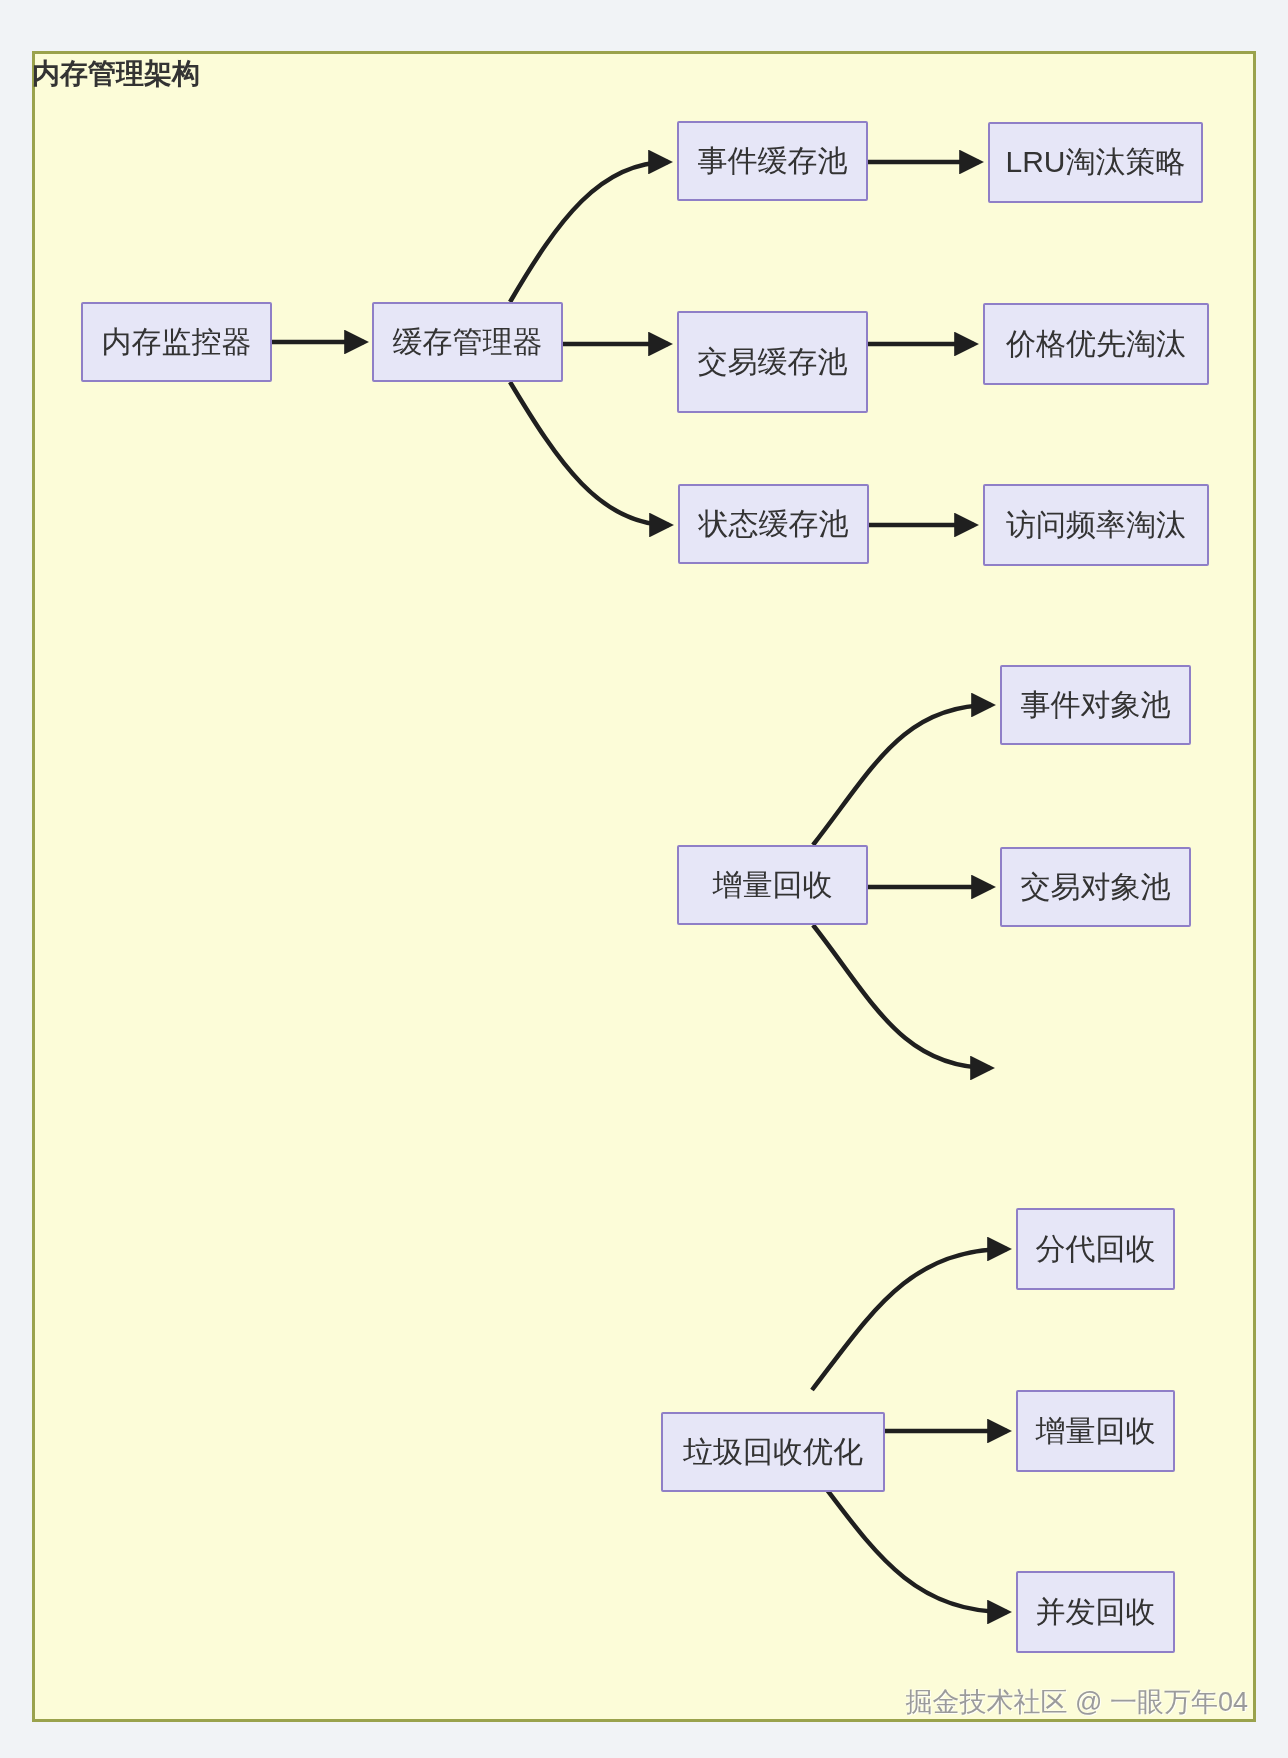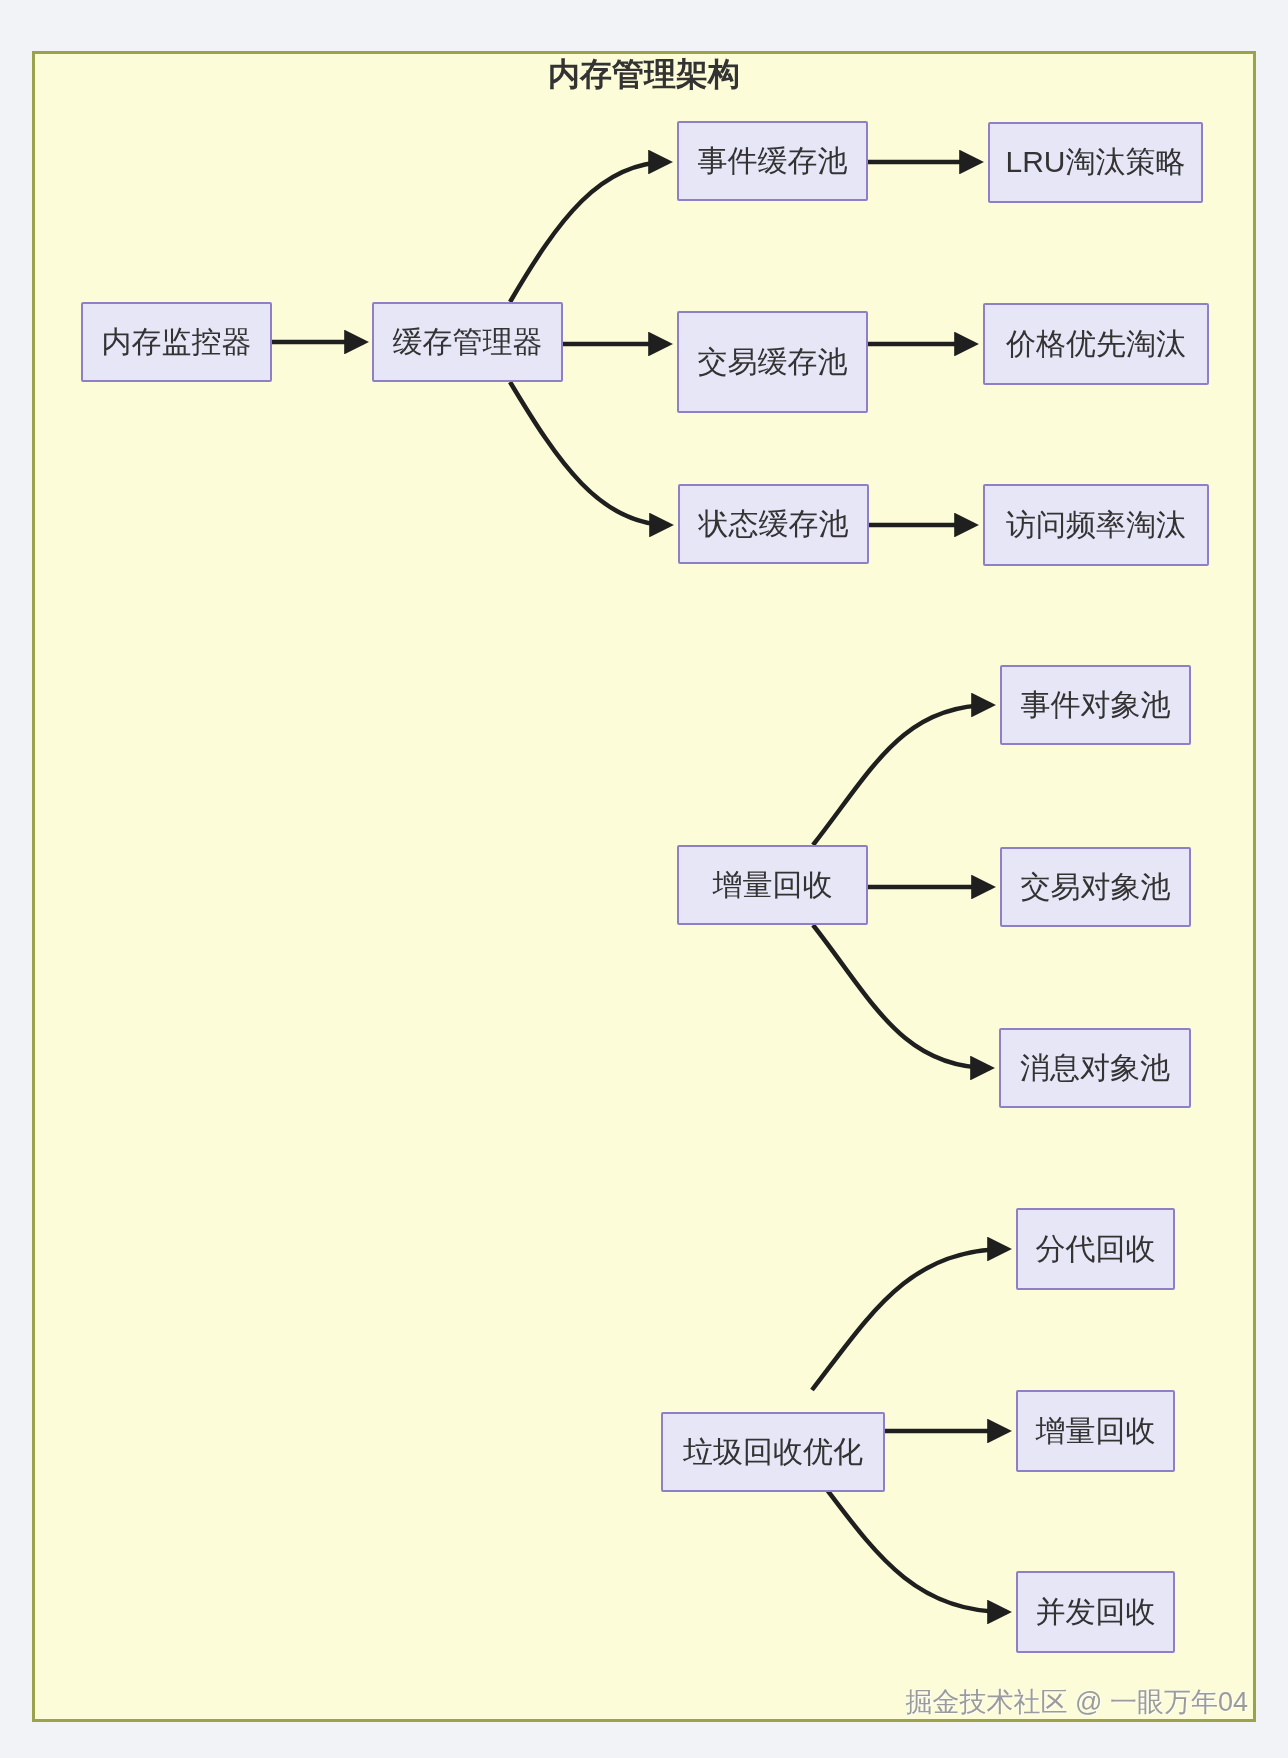--- a/index.html
+++ b/index.html
@@ -23,22 +23,22 @@
     height: 1671px;
     background: var(--panel_bg, #fcfcd8);
     border: 3px solid var(--panel_border, #9aa24c);
     box-sizing: border-box;
   }
   .diagram-title {
     position: absolute;
     left: 32px;
     top: 54px;
     width: 1224px;
-    text-align: center;
-    font-size: 32px;
+    text-align: left;
+    font-size: 28px;
     font-weight: 600;
     color: var(--title_text, #333333);
     line-height: 40px;
   }
   svg.edges {
     position: absolute;
     left: 0;
     top: 0;
     width: 1288px;
     height: 1758px;
@@ -108,21 +108,20 @@
   <div class="node" style="left:372px; top:302px;  width:191px; height:80px;">缓存管理器</div>
   <div class="node" style="left:677px; top:121px;  width:191px; height:80px;text-align:center;">事件缓存池</div>
   <div class="node" style="left:988px; top:122px;  width:215px; height:81px;">LRU淘汰策略</div>
   <div class="node" style="left:677px; top:311px;  width:191px; height:102px;">交易缓存池</div>
   <div class="node" style="left:983px; top:303px;  width:226px; height:82px;">价格优先淘汰</div>
   <div class="node" style="left:678px; top:484px;  width:191px; height:80px;">状态缓存池</div>
   <div class="node" style="left:983px; top:484px;  width:226px; height:82px;">访问频率淘汰</div>
   <div class="node" style="left:677px; top:845px;  width:191px; height:80px;">增量回收</div>
   <div class="node" style="left:1000px;top:665px;  width:191px; height:80px;">事件对象池</div>
   <div class="node" style="left:1000px;top:847px;  width:191px; height:80px;">交易对象池</div>
-  <div class="node" style="left:999px; top:1028px; width:192px; height:80px;">消息对象池</div>
   <div class="node" style="left:661px; top:1412px; width:224px; height:80px;">垃圾回收优化</div>
   <div class="node" style="left:1016px;top:1208px; width:159px; height:82px;">分代回收</div>
   <div class="node" style="left:1016px;top:1390px; width:159px; height:82px;">增量回收</div>
   <div class="node" style="left:1016px;top:1571px; width:159px; height:82px;">并发回收</div>
 
   <div class="watermark">掘金技术社区 @ 一眼万年04</div>
 
 </div>
 
 </body></html>

